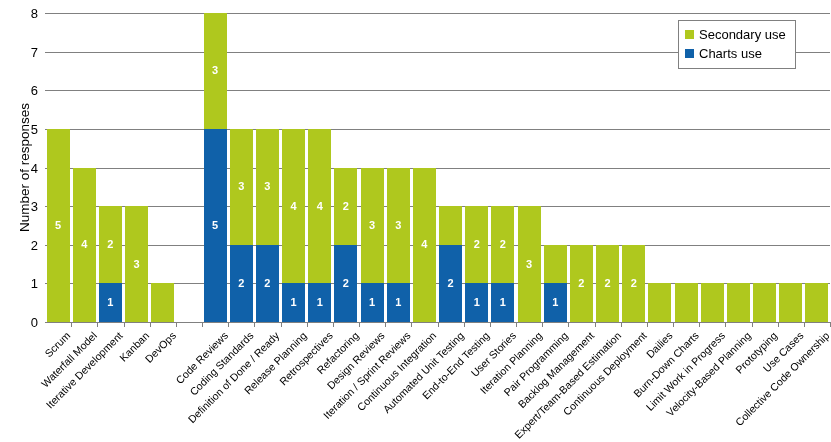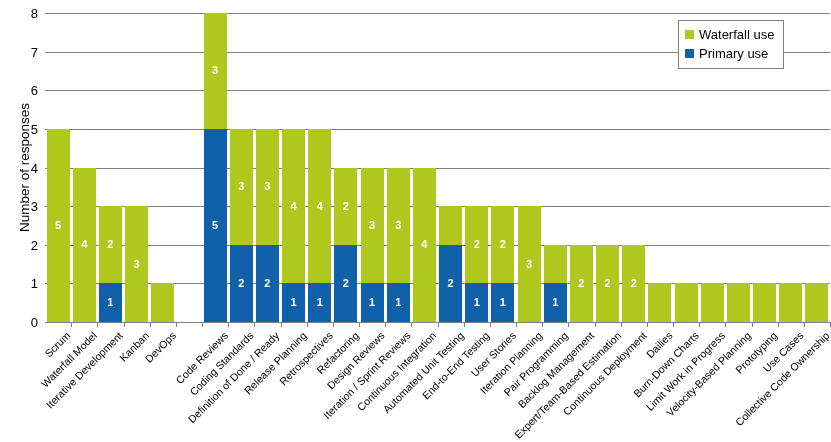--- a/index.html
+++ b/index.html
@@ -485,21 +485,21 @@
       <div class="x-label" style="left: 674.25px; top: 3px; margin-left: -106px;">Limit Work in Progress</div>
       <div class="x-label" style="left: 700.417px; top: 3px; margin-left: -114px;">Velocity-Based Planning</div>
       <div class="x-label" style="left: 726.583px; top: 3px; margin-left: -54px;">Prototyping</div>
       <div class="x-label" style="left: 752.75px; top: 3px; margin-left: -52px;">Use Cases</div>
       <div class="x-label" style="left: 778.917px; top: 3px; margin-left: -128px;">Collective Code Ownership</div>
     </div>
 
   <div class="legend">
     <div class="legend-row">
       <span class="legend-swatch" id="sw-0" style="background: rgb(175, 200, 30);"></span>
-      <span class="legend-text">Waterfall use</span>
+      <span class="legend-text">Secondary use</span>
     </div>
     <div class="legend-row">
       <span class="legend-swatch" id="sw-1" style="background: rgb(16, 97, 169);"></span>
-      <span class="legend-text">Primary use</span>
+      <span class="legend-text">Charts use</span>
     </div>
   </div>
 
 </div>
 
 </body></html>

